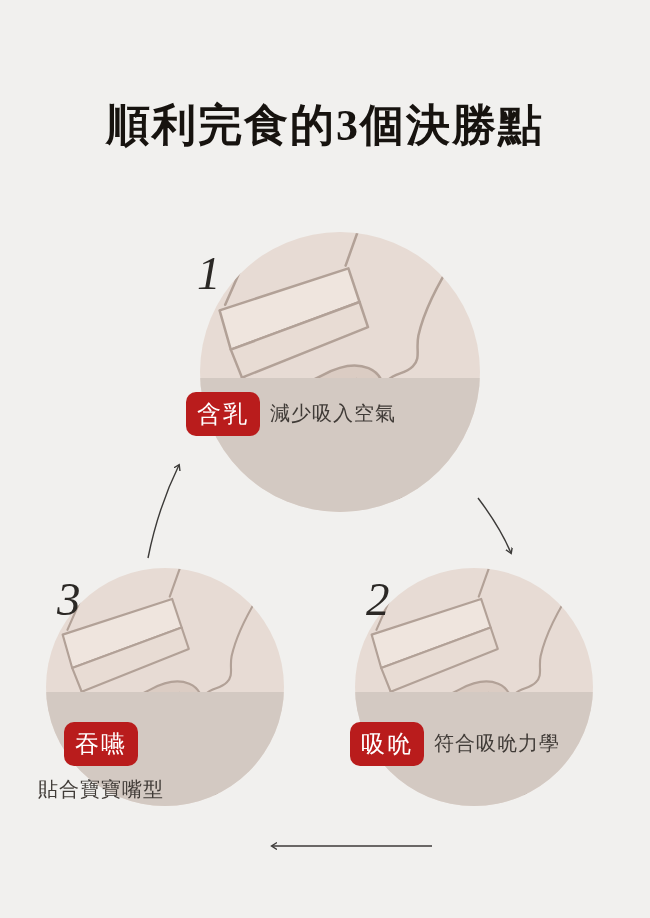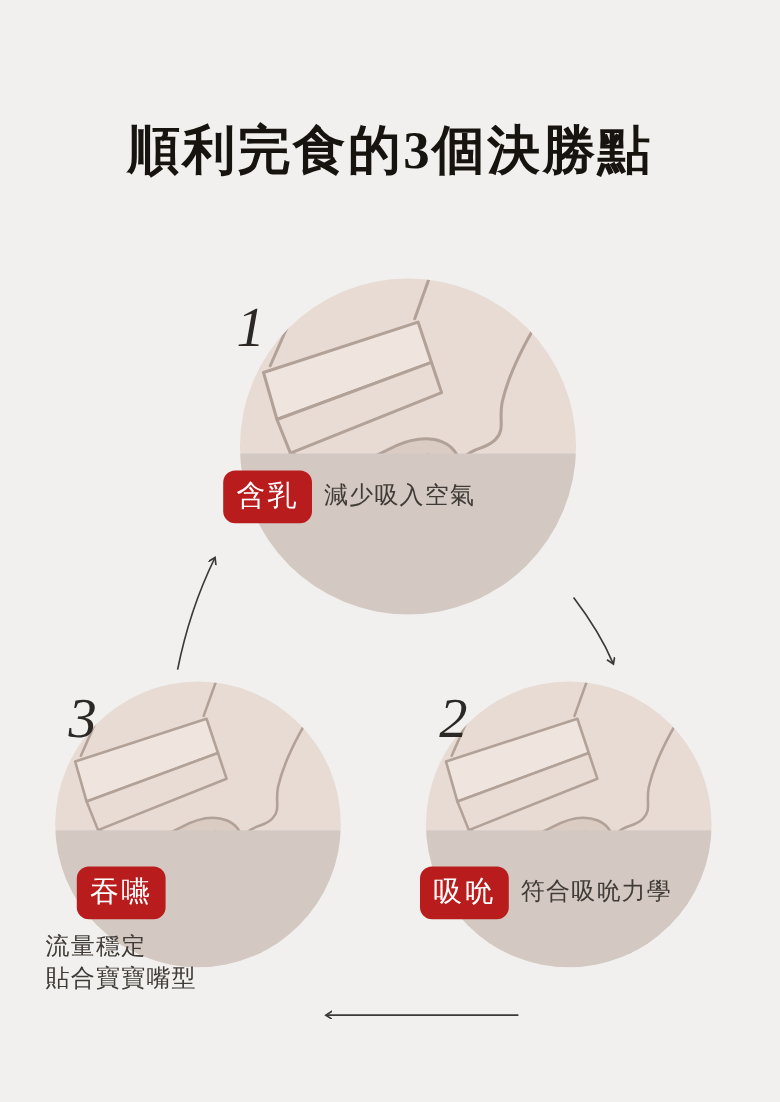--- a/index.html
+++ b/index.html
@@ -134,19 +134,18 @@
         <path class="line" d="M57,67 C63,71 69,71 73,76 C78,82 76,91 69,98 C62,104 50,108 38,108"></path>
         <path class="line" d="M28,70 C40,79 52,79 60,71"></path>
         <path class="mini" d="M52,74 L64,60" marker-end="url(#ia3)"></path>
       </svg>
       <div class="band"></div>
     </div>
     <div class="num">3</div>
     <div class="caption">
       <span class="badge">吞嚥</span>
       <div class="lines">
-        <div>流量穩定</div>
         <div>貼合寶寶嘴型</div>
       </div>
     </div>
   </section>
 
 </div>
 
 </body></html>

